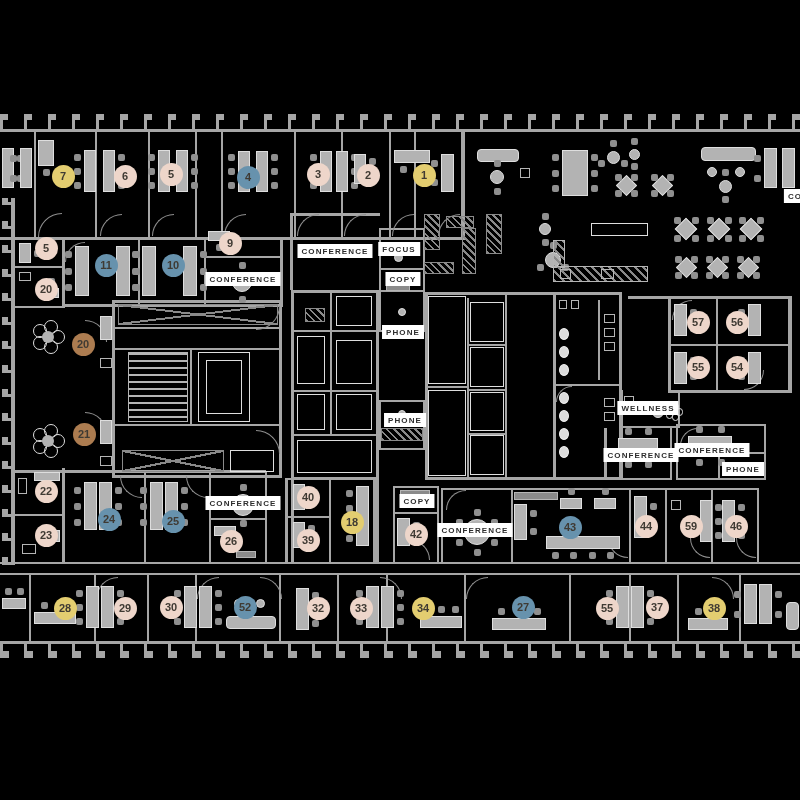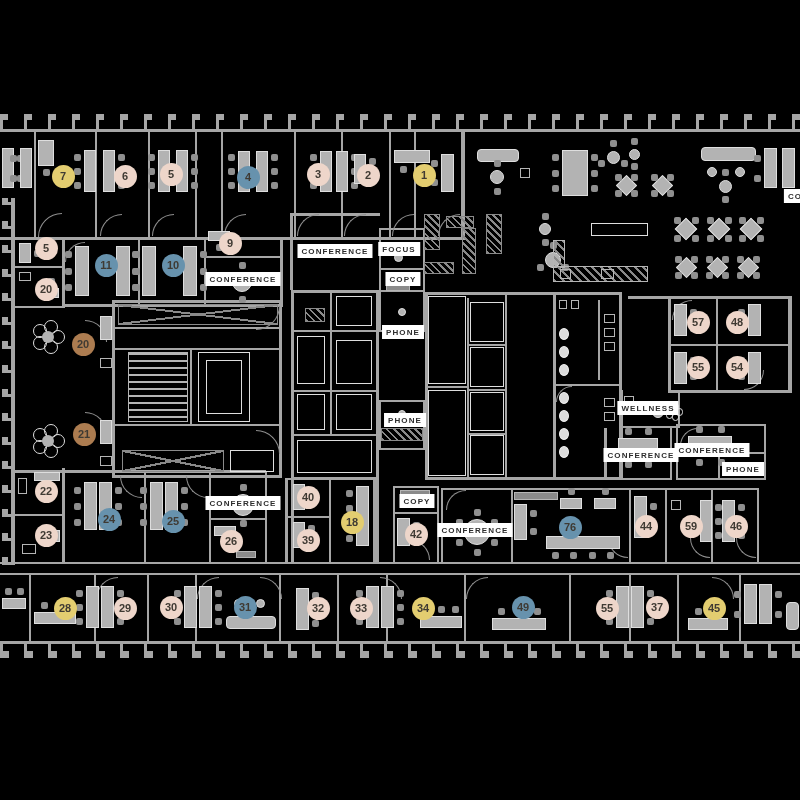--- a/index.html
+++ b/index.html
@@ -572,39 +572,39 @@
     <div style="position: absolute; left: 72.5px; top: 422.5px; width: 23px; height: 23px; border-radius: 50%; background: rgb(172, 124, 80); color: rgb(63, 58, 51); font: 700 11px &quot;Liberation Sans&quot;, sans-serif; display: flex; align-items: center; justify-content: center; z-index: 5; cursor: pointer;">21</div>
     <div style="position: absolute; left: 34.5px; top: 479.5px; width: 23px; height: 23px; border-radius: 50%; background: rgb(238, 214, 202); color: rgb(63, 58, 51); font: 700 11px &quot;Liberation Sans&quot;, sans-serif; display: flex; align-items: center; justify-content: center; z-index: 5; cursor: pointer;">22</div>
     <div style="position: absolute; left: 34.5px; top: 523.5px; width: 23px; height: 23px; border-radius: 50%; background: rgb(238, 214, 202); color: rgb(63, 58, 51); font: 700 11px &quot;Liberation Sans&quot;, sans-serif; display: flex; align-items: center; justify-content: center; z-index: 5; cursor: pointer;">23</div>
     <div style="position: absolute; left: 97.5px; top: 507.5px; width: 23px; height: 23px; border-radius: 50%; background: rgb(103, 146, 173); color: rgb(63, 58, 51); font: 700 11px &quot;Liberation Sans&quot;, sans-serif; display: flex; align-items: center; justify-content: center; z-index: 5; cursor: pointer;">24</div>
     <div style="position: absolute; left: 161.5px; top: 509.5px; width: 23px; height: 23px; border-radius: 50%; background: rgb(103, 146, 173); color: rgb(63, 58, 51); font: 700 11px &quot;Liberation Sans&quot;, sans-serif; display: flex; align-items: center; justify-content: center; z-index: 5; cursor: pointer;">25</div>
     <div style="position: absolute; left: 219.5px; top: 529.5px; width: 23px; height: 23px; border-radius: 50%; background: rgb(238, 214, 202); color: rgb(63, 58, 51); font: 700 11px &quot;Liberation Sans&quot;, sans-serif; display: flex; align-items: center; justify-content: center; z-index: 5; cursor: pointer;">26</div>
     <div style="position: absolute; left: 296.5px; top: 485.5px; width: 23px; height: 23px; border-radius: 50%; background: rgb(238, 214, 202); color: rgb(63, 58, 51); font: 700 11px &quot;Liberation Sans&quot;, sans-serif; display: flex; align-items: center; justify-content: center; z-index: 5; cursor: pointer;">40</div>
     <div style="position: absolute; left: 296.5px; top: 528.5px; width: 23px; height: 23px; border-radius: 50%; background: rgb(238, 214, 202); color: rgb(63, 58, 51); font: 700 11px &quot;Liberation Sans&quot;, sans-serif; display: flex; align-items: center; justify-content: center; z-index: 5; cursor: pointer;">39</div>
     <div style="position: absolute; left: 340.5px; top: 510.5px; width: 23px; height: 23px; border-radius: 50%; background: rgb(227, 205, 112); color: rgb(63, 58, 51); font: 700 11px &quot;Liberation Sans&quot;, sans-serif; display: flex; align-items: center; justify-content: center; z-index: 5; cursor: pointer;">18</div>
     <div style="position: absolute; left: 404.5px; top: 522.5px; width: 23px; height: 23px; border-radius: 50%; background: rgb(238, 214, 202); color: rgb(63, 58, 51); font: 700 11px &quot;Liberation Sans&quot;, sans-serif; display: flex; align-items: center; justify-content: center; z-index: 5; cursor: pointer;">42</div>
-    <div style="position: absolute; left: 558.5px; top: 515.5px; width: 23px; height: 23px; border-radius: 50%; background: rgb(103, 146, 173); color: rgb(63, 58, 51); font: 700 11px &quot;Liberation Sans&quot;, sans-serif; display: flex; align-items: center; justify-content: center; z-index: 5; cursor: pointer;">76</div>
+    <div style="position: absolute; left: 558.5px; top: 515.5px; width: 23px; height: 23px; border-radius: 50%; background: rgb(103, 146, 173); color: rgb(63, 58, 51); font: 700 11px &quot;Liberation Sans&quot;, sans-serif; display: flex; align-items: center; justify-content: center; z-index: 5; cursor: pointer;">43</div>
     <div style="position: absolute; left: 634.5px; top: 514.5px; width: 23px; height: 23px; border-radius: 50%; background: rgb(238, 214, 202); color: rgb(63, 58, 51); font: 700 11px &quot;Liberation Sans&quot;, sans-serif; display: flex; align-items: center; justify-content: center; z-index: 5; cursor: pointer;">44</div>
     <div style="position: absolute; left: 679.5px; top: 514.5px; width: 23px; height: 23px; border-radius: 50%; background: rgb(238, 214, 202); color: rgb(63, 58, 51); font: 700 11px &quot;Liberation Sans&quot;, sans-serif; display: flex; align-items: center; justify-content: center; z-index: 5; cursor: pointer;">59</div>
     <div style="position: absolute; left: 724.5px; top: 514.5px; width: 23px; height: 23px; border-radius: 50%; background: rgb(238, 214, 202); color: rgb(63, 58, 51); font: 700 11px &quot;Liberation Sans&quot;, sans-serif; display: flex; align-items: center; justify-content: center; z-index: 5; cursor: pointer;">46</div>
     <div style="position: absolute; left: 686.5px; top: 310.5px; width: 23px; height: 23px; border-radius: 50%; background: rgb(238, 214, 202); color: rgb(63, 58, 51); font: 700 11px &quot;Liberation Sans&quot;, sans-serif; display: flex; align-items: center; justify-content: center; z-index: 5; cursor: pointer;">57</div>
-    <div style="position: absolute; left: 725.5px; top: 310.5px; width: 23px; height: 23px; border-radius: 50%; background: rgb(238, 214, 202); color: rgb(63, 58, 51); font: 700 11px &quot;Liberation Sans&quot;, sans-serif; display: flex; align-items: center; justify-content: center; z-index: 5; cursor: pointer;">48</div>
+    <div style="position: absolute; left: 725.5px; top: 310.5px; width: 23px; height: 23px; border-radius: 50%; background: rgb(238, 214, 202); color: rgb(63, 58, 51); font: 700 11px &quot;Liberation Sans&quot;, sans-serif; display: flex; align-items: center; justify-content: center; z-index: 5; cursor: pointer;">56</div>
     <div style="position: absolute; left: 686.5px; top: 355.5px; width: 23px; height: 23px; border-radius: 50%; background: rgb(238, 214, 202); color: rgb(63, 58, 51); font: 700 11px &quot;Liberation Sans&quot;, sans-serif; display: flex; align-items: center; justify-content: center; z-index: 5; cursor: pointer;">55</div>
     <div style="position: absolute; left: 725.5px; top: 355.5px; width: 23px; height: 23px; border-radius: 50%; background: rgb(238, 214, 202); color: rgb(63, 58, 51); font: 700 11px &quot;Liberation Sans&quot;, sans-serif; display: flex; align-items: center; justify-content: center; z-index: 5; cursor: pointer;">54</div>
     <div style="position: absolute; left: 53.5px; top: 596.5px; width: 23px; height: 23px; border-radius: 50%; background: rgb(227, 205, 112); color: rgb(63, 58, 51); font: 700 11px &quot;Liberation Sans&quot;, sans-serif; display: flex; align-items: center; justify-content: center; z-index: 5; cursor: pointer;">28</div>
     <div style="position: absolute; left: 113.5px; top: 596.5px; width: 23px; height: 23px; border-radius: 50%; background: rgb(238, 214, 202); color: rgb(63, 58, 51); font: 700 11px &quot;Liberation Sans&quot;, sans-serif; display: flex; align-items: center; justify-content: center; z-index: 5; cursor: pointer;">29</div>
     <div style="position: absolute; left: 159.5px; top: 595.5px; width: 23px; height: 23px; border-radius: 50%; background: rgb(238, 214, 202); color: rgb(63, 58, 51); font: 700 11px &quot;Liberation Sans&quot;, sans-serif; display: flex; align-items: center; justify-content: center; z-index: 5; cursor: pointer;">30</div>
-    <div style="position: absolute; left: 233.5px; top: 595.5px; width: 23px; height: 23px; border-radius: 50%; background: rgb(103, 146, 173); color: rgb(63, 58, 51); font: 700 11px &quot;Liberation Sans&quot;, sans-serif; display: flex; align-items: center; justify-content: center; z-index: 5; cursor: pointer;">31</div>
+    <div style="position: absolute; left: 233.5px; top: 595.5px; width: 23px; height: 23px; border-radius: 50%; background: rgb(103, 146, 173); color: rgb(63, 58, 51); font: 700 11px &quot;Liberation Sans&quot;, sans-serif; display: flex; align-items: center; justify-content: center; z-index: 5; cursor: pointer;">52</div>
     <div style="position: absolute; left: 306.5px; top: 596.5px; width: 23px; height: 23px; border-radius: 50%; background: rgb(238, 214, 202); color: rgb(63, 58, 51); font: 700 11px &quot;Liberation Sans&quot;, sans-serif; display: flex; align-items: center; justify-content: center; z-index: 5; cursor: pointer;">32</div>
     <div style="position: absolute; left: 349.5px; top: 596.5px; width: 23px; height: 23px; border-radius: 50%; background: rgb(238, 214, 202); color: rgb(63, 58, 51); font: 700 11px &quot;Liberation Sans&quot;, sans-serif; display: flex; align-items: center; justify-content: center; z-index: 5; cursor: pointer;">33</div>
     <div style="position: absolute; left: 411.5px; top: 596.5px; width: 23px; height: 23px; border-radius: 50%; background: rgb(227, 205, 112); color: rgb(63, 58, 51); font: 700 11px &quot;Liberation Sans&quot;, sans-serif; display: flex; align-items: center; justify-content: center; z-index: 5; cursor: pointer;">34</div>
-    <div style="position: absolute; left: 511.5px; top: 595.5px; width: 23px; height: 23px; border-radius: 50%; background: rgb(103, 146, 173); color: rgb(63, 58, 51); font: 700 11px &quot;Liberation Sans&quot;, sans-serif; display: flex; align-items: center; justify-content: center; z-index: 5; cursor: pointer;">49</div>
+    <div style="position: absolute; left: 511.5px; top: 595.5px; width: 23px; height: 23px; border-radius: 50%; background: rgb(103, 146, 173); color: rgb(63, 58, 51); font: 700 11px &quot;Liberation Sans&quot;, sans-serif; display: flex; align-items: center; justify-content: center; z-index: 5; cursor: pointer;">27</div>
     <div style="position: absolute; left: 595.5px; top: 596.5px; width: 23px; height: 23px; border-radius: 50%; background: rgb(238, 214, 202); color: rgb(63, 58, 51); font: 700 11px &quot;Liberation Sans&quot;, sans-serif; display: flex; align-items: center; justify-content: center; z-index: 5; cursor: pointer;">55</div>
     <div style="position: absolute; left: 645.5px; top: 595.5px; width: 23px; height: 23px; border-radius: 50%; background: rgb(238, 214, 202); color: rgb(63, 58, 51); font: 700 11px &quot;Liberation Sans&quot;, sans-serif; display: flex; align-items: center; justify-content: center; z-index: 5; cursor: pointer;">37</div>
-    <div style="position: absolute; left: 702.5px; top: 596.5px; width: 23px; height: 23px; border-radius: 50%; background: rgb(227, 205, 112); color: rgb(63, 58, 51); font: 700 11px &quot;Liberation Sans&quot;, sans-serif; display: flex; align-items: center; justify-content: center; z-index: 5; cursor: pointer;">45</div>
+    <div style="position: absolute; left: 702.5px; top: 596.5px; width: 23px; height: 23px; border-radius: 50%; background: rgb(227, 205, 112); color: rgb(63, 58, 51); font: 700 11px &quot;Liberation Sans&quot;, sans-serif; display: flex; align-items: center; justify-content: center; z-index: 5; cursor: pointer;">38</div>
     <div style="position: absolute; left: 335px; top: 251px; transform: translate(-50%, -50%); background: rgb(255, 255, 255); color: rgb(45, 45, 45); font: 700 8px &quot;Liberation Sans&quot;, sans-serif; letter-spacing: 1.1px; padding: 2.5px 4px; white-space: nowrap; z-index: 6;">CONFERENCE</div>
     <div style="position: absolute; left: 399px; top: 249px; transform: translate(-50%, -50%); background: rgb(255, 255, 255); color: rgb(45, 45, 45); font: 700 8px &quot;Liberation Sans&quot;, sans-serif; letter-spacing: 1.1px; padding: 2.5px 4px; white-space: nowrap; z-index: 6;">FOCUS</div>
     <div style="position: absolute; left: 403px; top: 279px; transform: translate(-50%, -50%); background: rgb(255, 255, 255); color: rgb(45, 45, 45); font: 700 8px &quot;Liberation Sans&quot;, sans-serif; letter-spacing: 1.1px; padding: 2.5px 4px; white-space: nowrap; z-index: 6;">COPY</div>
     <div style="position: absolute; left: 243px; top: 279px; transform: translate(-50%, -50%); background: rgb(255, 255, 255); color: rgb(45, 45, 45); font: 700 8px &quot;Liberation Sans&quot;, sans-serif; letter-spacing: 1.1px; padding: 2.5px 4px; white-space: nowrap; z-index: 6;">CONFERENCE</div>
     <div style="position: absolute; left: 403px; top: 332px; transform: translate(-50%, -50%); background: rgb(255, 255, 255); color: rgb(45, 45, 45); font: 700 8px &quot;Liberation Sans&quot;, sans-serif; letter-spacing: 1.1px; padding: 2.5px 4px; white-space: nowrap; z-index: 6;">PHONE</div>
     <div style="position: absolute; left: 405px; top: 420px; transform: translate(-50%, -50%); background: rgb(255, 255, 255); color: rgb(45, 45, 45); font: 700 8px &quot;Liberation Sans&quot;, sans-serif; letter-spacing: 1.1px; padding: 2.5px 4px; white-space: nowrap; z-index: 6;">PHONE</div>
     <div style="position: absolute; left: 648px; top: 408px; transform: translate(-50%, -50%); background: rgb(255, 255, 255); color: rgb(45, 45, 45); font: 700 8px &quot;Liberation Sans&quot;, sans-serif; letter-spacing: 1.1px; padding: 2.5px 4px; white-space: nowrap; z-index: 6;">WELLNESS</div>
     <div style="position: absolute; left: 641px; top: 455px; transform: translate(-50%, -50%); background: rgb(255, 255, 255); color: rgb(45, 45, 45); font: 700 8px &quot;Liberation Sans&quot;, sans-serif; letter-spacing: 1.1px; padding: 2.5px 4px; white-space: nowrap; z-index: 6;">CONFERENCE</div>
     <div style="position: absolute; left: 712px; top: 450px; transform: translate(-50%, -50%); background: rgb(255, 255, 255); color: rgb(45, 45, 45); font: 700 8px &quot;Liberation Sans&quot;, sans-serif; letter-spacing: 1.1px; padding: 2.5px 4px; white-space: nowrap; z-index: 6;">CONFERENCE</div>
     <div style="position: absolute; left: 743px; top: 469px; transform: translate(-50%, -50%); background: rgb(255, 255, 255); color: rgb(45, 45, 45); font: 700 8px &quot;Liberation Sans&quot;, sans-serif; letter-spacing: 1.1px; padding: 2.5px 4px; white-space: nowrap; z-index: 6;">PHONE</div>

